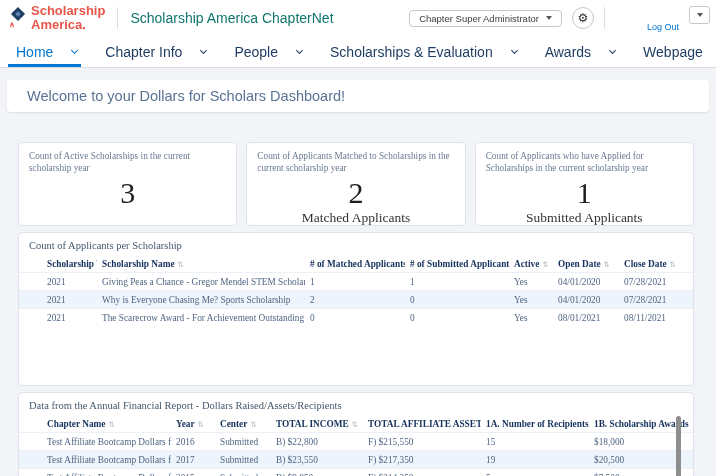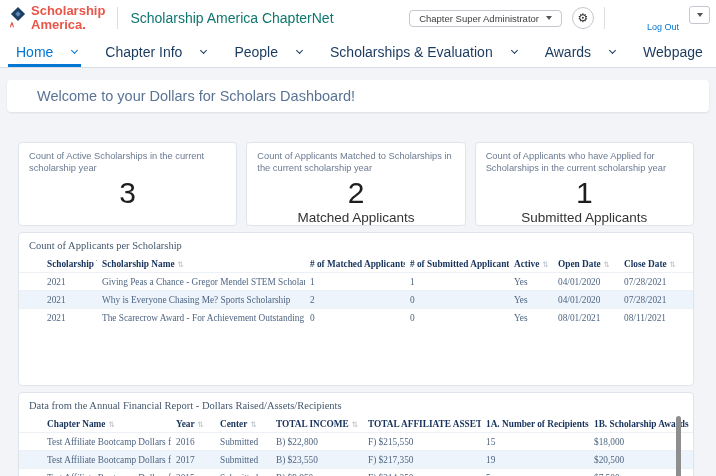--- a/index.html
+++ b/index.html
@@ -30,22 +30,22 @@
   .menu-btn { margin-left:10px; width:21px; height:18px; border:1px solid #c4c8ce; border-radius:3px; display:flex; align-items:center; justify-content:center; background:#fff; cursor:pointer; margin-top:-6px; }
 
   
   .nav { height:32px; background:#fff; border-bottom:1px solid #d8dde3; display:flex; align-items:stretch; padding-left:2px; }
   .nav-item { position:relative; display:flex; align-items:center; padding:0 14px; font-size:14px; color:#1a3a5f; cursor:pointer; white-space:nowrap;gap:12px; }
   .chev { width:5px; height:5px; border-right:1.4px solid currentColor; border-bottom:1.4px solid currentColor; transform:rotate(45deg); margin-left:7px; margin-top:-3px; }
   .nav-item.active { color:#0176d3; }
   .nav-item.active::after { content:""; position:absolute; left:6px; right:10px; bottom:0; height:3px; background:#0176d3; }
 
   
-  .welcome-card { margin:12px 7px 0; background:#fff; border-radius:4px; box-shadow:0 1px 2px rgba(0,0,0,0.09); padding:8px 30px; font-size:14.5px; color:#5a7394; }
-  .stats-row { display:flex; gap:9px; margin:30px 22px 0 18px; }
+  .welcome-card { margin:12px 7px 0; background:#fff; border-radius:4px; box-shadow:0 1px 2px rgba(0,0,0,0.09); padding:8px 20px; font-size:14.5px; color:#5a7394; }
+  .stats-row { display:flex; gap:9px; margin:30px 22px 0 18px;font-family:Liberation Serif, serif; }
   .stat-card { flex:1; background:#fff; border:1px solid #dfe3eb; border-radius:4px; padding:7px 10px 10px; height:84px; }
   .stat-caption { font-size:9.3px; color:#6b7a92; line-height:1.3; }
   .stat-value { text-align:center; font-size:30px; font-weight:300; color:#1e1e1e; margin-top:2px; line-height:1.1; }
   .stat-label { text-align:center; font-size:13.5px; color:#333; margin-top:1px; }
 
   .table-card { margin:6px 22px 0 18px; background:#fff; border:1px solid #dfe3eb; border-radius:4px; position:relative; overflow:hidden;font-family:Liberation Serif, serif; }
   #applicants-card { height:154px; }
   #financial-card { height:140px; }
   .table-title { padding:7px 10px 5px; font-size:10.5px; color:#44586e; }
   table { border-collapse:collapse; width:100%; table-layout:fixed; }

